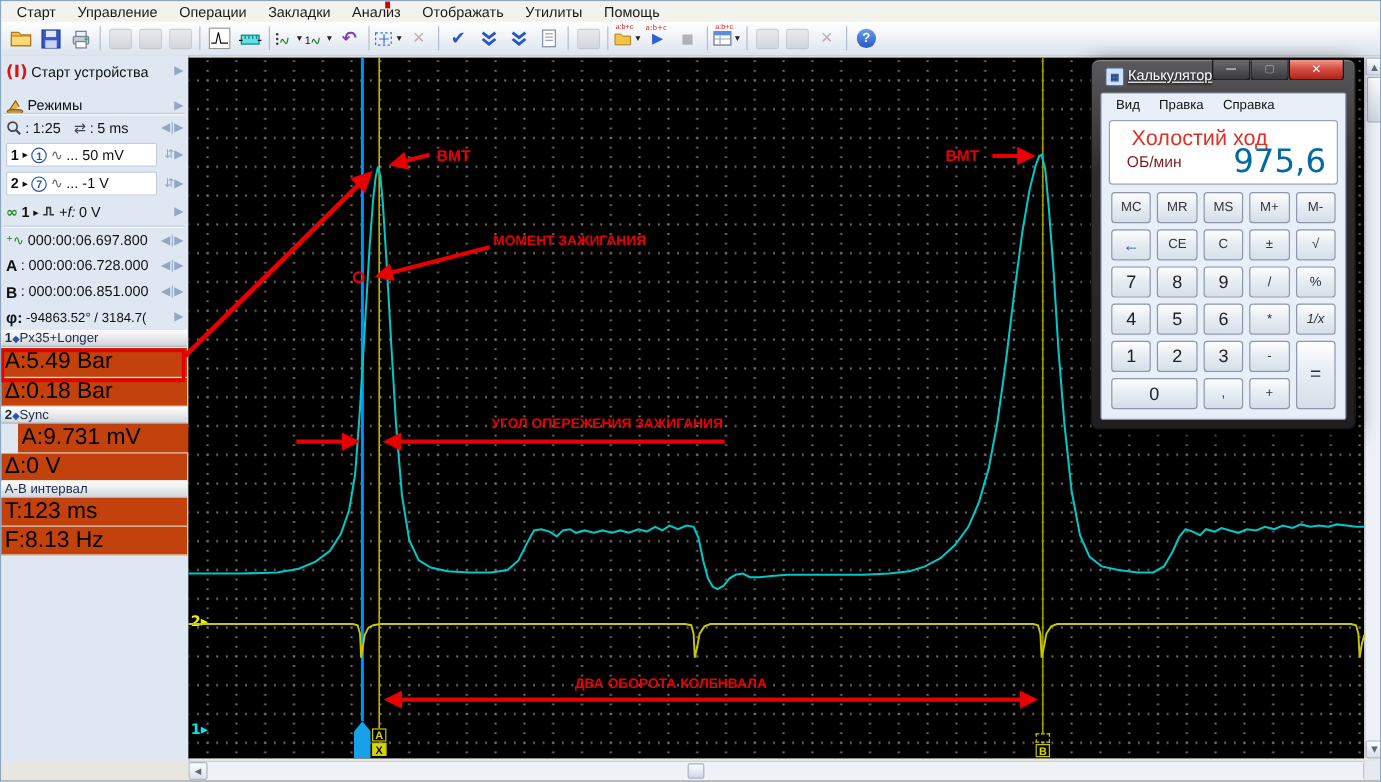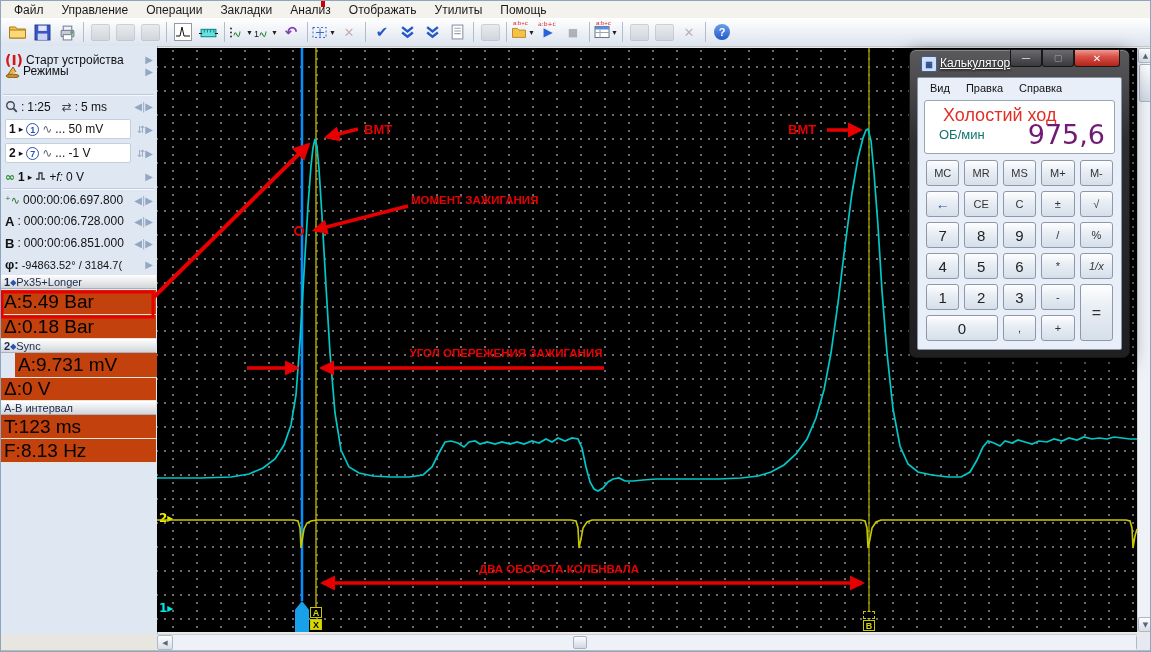--- a/index.html
+++ b/index.html
@@ -70,37 +70,37 @@
   .wbtns{position:absolute;right:9px;top:0;display:flex;}
   .wbtn{width:30px;height:16px;background:linear-gradient(#6a6a6e,#3a3a3e);border:1px solid #181818;border-top:none;
         color:#fff;font-size:9px;display:flex;align-items:center;justify-content:center;border-radius:0 0 3px 3px;
         font-family:"DejaVu Sans",sans-serif;}
   .wbtn.close{width:44px;background:linear-gradient(#f09a8e,#d9534a 40%,#b02318);font-size:10px;font-weight:bold;}
   .calc-body{position:absolute;left:7px;right:7px;top:27px;bottom:7px;background:#e9eff8;border:1px solid #7e8astroke;border:1px solid #8a94a4;border-radius:2px;}
   .calc-menu{display:flex;gap:0;font-size:11px;color:#111;padding:3px 2px 2px 4px;}
   .calc-menu span{padding:1px 8px;}
   .calc-display{margin:3px 6px 6px 6px;height:52px;background:#fff;border:1px solid #9aa4b2;border-radius:3px;position:relative;}
   .cd1{position:absolute;left:18px;top:4px;color:#e03026;font-size:18px;}
-  .cd-unit{position:absolute;left:14px;top:26px;color:#0f766e;font-size:13px;}
-  .cd-val{position:absolute;right:9px;top:18px;color:#701a75;font-size:27px;font-family:"DejaVu Sans",sans-serif;}
+  .cd-unit{position:absolute;left:14px;top:26px;color:#7f1d1d;font-size:13px;}
+  .cd-val{position:absolute;right:9px;top:18px;color:#0369a1;font-size:27px;font-family:"DejaVu Sans",sans-serif;}
   .keys{display:grid;grid-template-columns:repeat(5,1fr);grid-auto-rows:26px;gap:5px;margin:0 8px;}
   .cbtn{background:linear-gradient(#fefefe,#e7edf4 45%,#d6dfe9);border:1px solid #8e98a8;border-radius:3px;
         font-size:11px;color:#333;display:flex;align-items:center;justify-content:center;
         font-family:"Liberation Sans",sans-serif;padding:0;}
   .cbtn.num{font-size:15px;color:#222;}
   .cbtn.eq{grid-row:span 2;font-size:16px;}
   .cbtn.zero{grid-column:span 2;}
 </style>
 </head>
 <body>
 
 <div class="app">
 
   <div class="menubar">
-    <span class="mi">Файл</span>
+    <span class="mi">Старт</span>
     <span class="mi">Управление</span>
     <span class="mi">Операции</span>
     <span class="mi">Закладки</span>
     <span class="mi">Анализ</span>
     <span class="mi">Отображать</span>
     <span class="mi">Утилиты</span>
     <span class="mi">Помощь</span>
   </div>
 
   <div class="toolbar">
@@ -230,21 +230,21 @@
         <span style="width:16px;height:16px;border-radius:50%;background:linear-gradient(#6aa0e8,#2458c8);color:#fff;font-size:11px;font-weight:bold;display:flex;align-items:center;justify-content:center;">?</span>
       </span>
   </div>
 
   <div class="sidebar">
     <div class="srow" style="top:2px;height:23px;">
       <span class="powico">(Ι)</span>
       <span>Старт устройства</span>
       <span class="rarr">▶</span>
     </div>
-    <div class="srow" style="top:14px;height:22px;">
+    <div class="srow" style="top:31px;height:22px;">
       <svg width="15" height="13" viewBox="0 0 15 13">
           <path d="M2 11l6-9 3 5" fill="#e8b64a" stroke="#8a6010"></path>
           <ellipse cx="7.5" cy="11" rx="6.5" ry="1.8" fill="#c89030" stroke="#8a6010"></ellipse>
         </svg>
       <span>Режимы</span>
       <span class="rarr">▶</span>
     </div>
     <div class="sdiv" style="top:48px;"></div>
     <div class="srow" style="top:50px;height:21px;">
       <svg width="13" height="13" viewBox="0 0 13 13">

